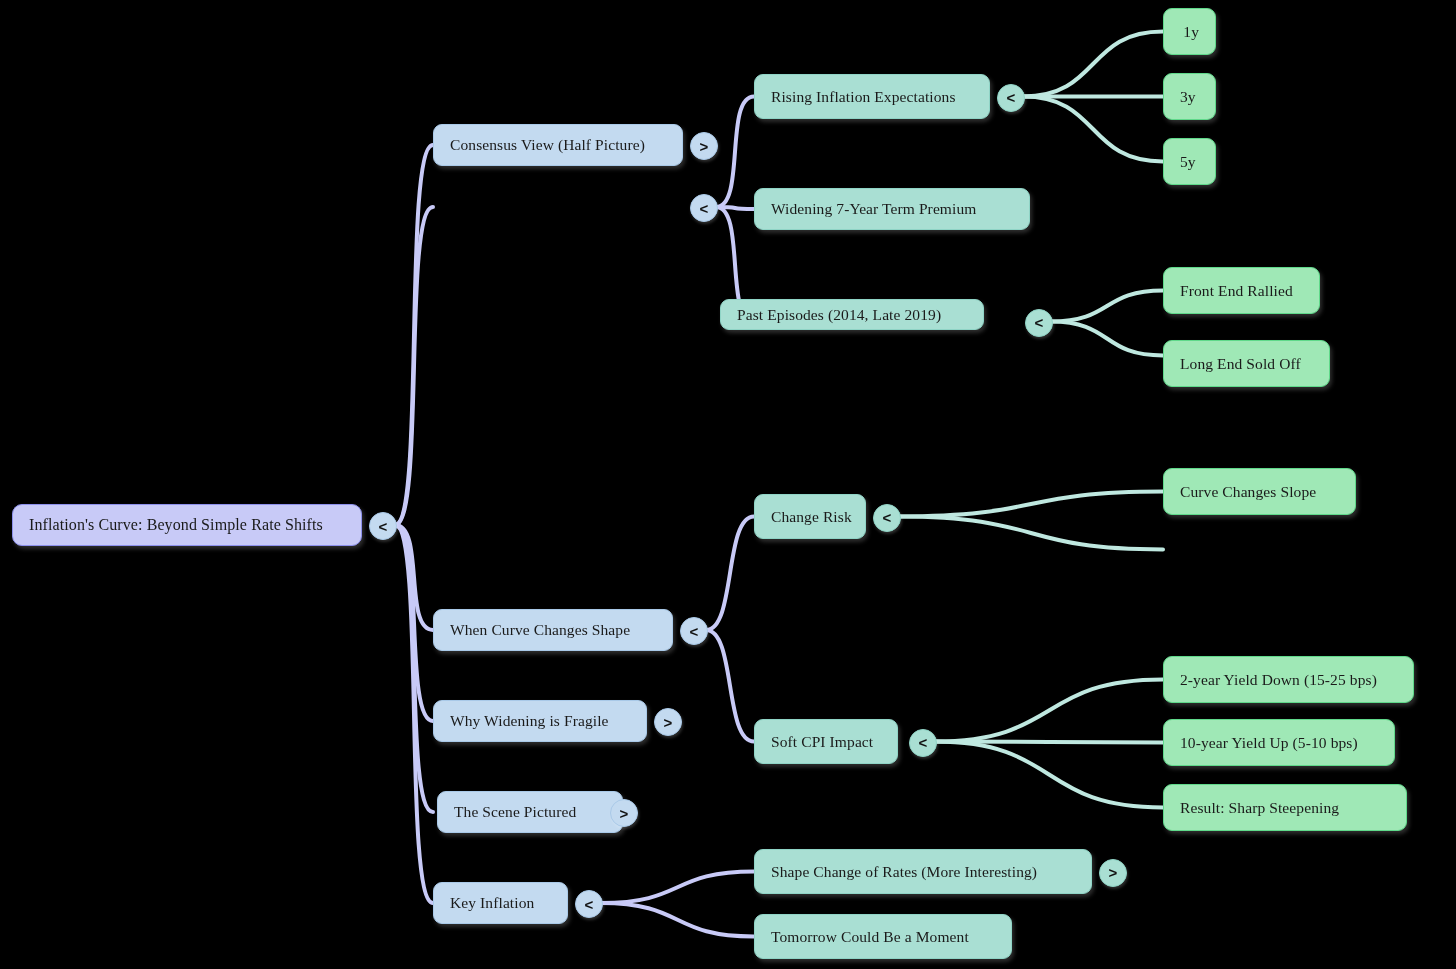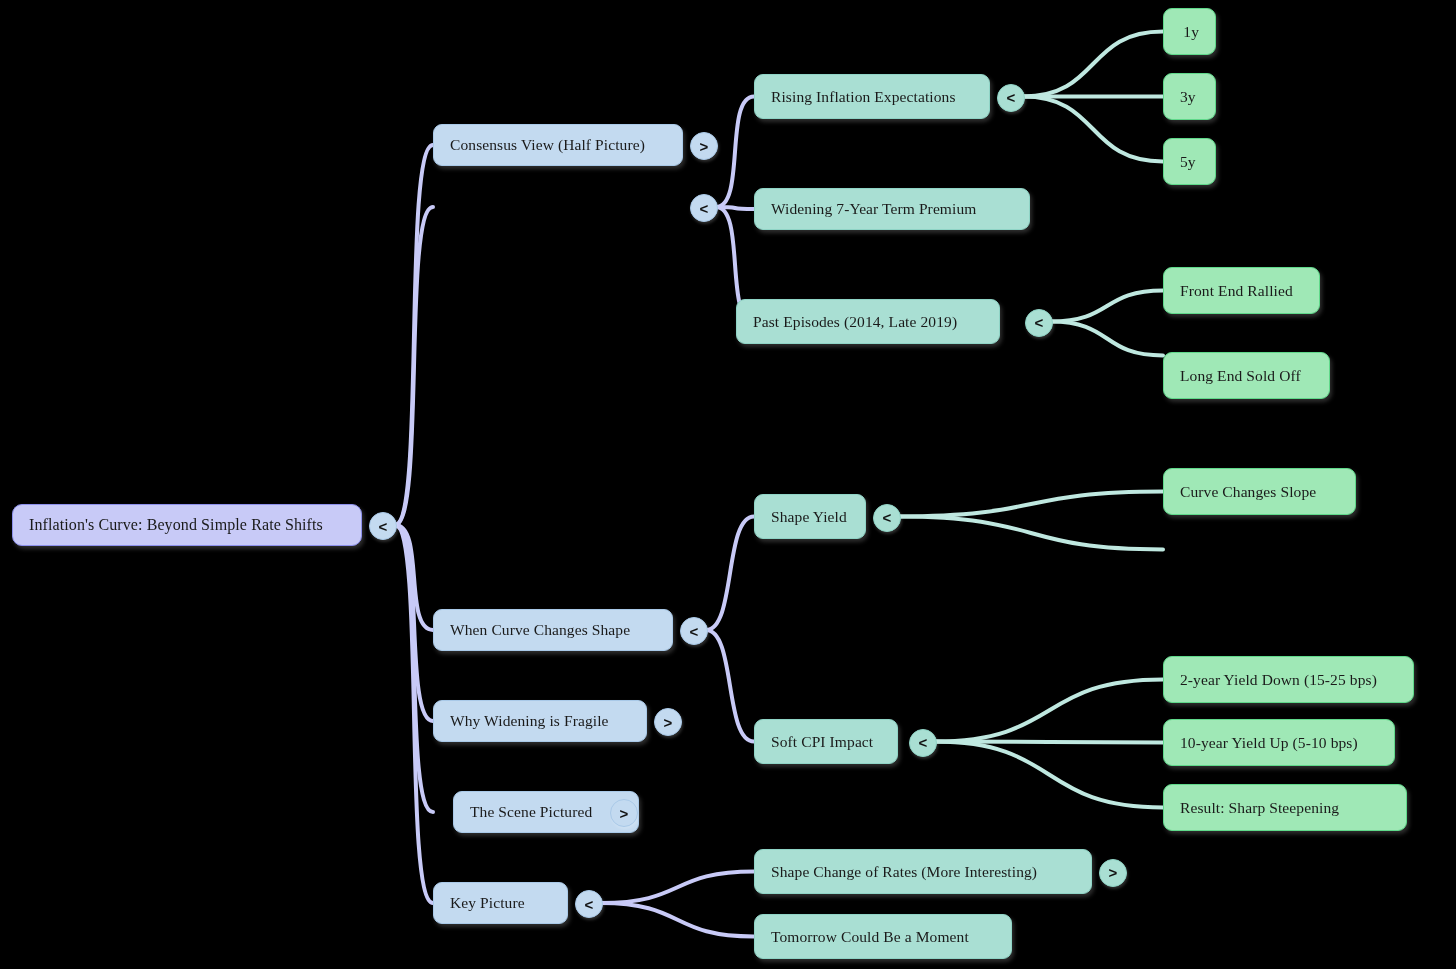--- a/index.html
+++ b/index.html
@@ -99,41 +99,41 @@
     <div class="toggle tg-1" style="left: 690px; top: 132px;">&gt;</div>
     <div class="toggle tg-1" style="left: 690px; top: 194px;">&lt;</div>
     <div class="node lvl-1" style="left: 433px; top: 609px; width: 240px; height: 42px;">
       <span class="label">When Curve Changes Shape</span>
     </div>
     <div class="toggle tg-1" style="left: 680px; top: 617px;">&lt;</div>
     <div class="node lvl-1" style="left: 433px; top: 700px; width: 214px; height: 42px;">
       <span class="label">Why Widening is Fragile</span>
     </div>
     <div class="toggle tg-1" style="left: 654px; top: 708px;">&gt;</div>
-    <div class="node lvl-1" style="left: 453px; top: 791px; width: 186px; height: 42px;">
+    <div class="node lvl-1" style="left: 437px; top: 791px; width: 186px; height: 42px;">
       <span class="label">The Scene Pictured</span>
     </div>
     <div class="toggle tg-1" style="left: 610px; top: 799px;">&gt;</div>
     <div class="node lvl-1" style="left: 433px; top: 882px; width: 135px; height: 42px;">
-      <span class="label">Key Picture</span>
+      <span class="label">Key Inflation</span>
     </div>
     <div class="toggle tg-1" style="left: 575px; top: 890px;">&lt;</div>
     <div class="node lvl-2" style="left: 754px; top: 74px; width: 236px; height: 45px;">
       <span class="label">Rising Inflation Expectations</span>
     </div>
     <div class="toggle tg-2" style="left: 997px; top: 83.5px;">&lt;</div>
     <div class="node lvl-2" style="left: 754px; top: 188px; width: 276px; height: 42px;">
       <span class="label">Widening 7-Year Term Premium</span>
     </div>
-    <div class="node lvl-2" style="left: 736px; top: 299px; width: 264px; height: 45px;">
+    <div class="node lvl-2" style="left: 720px; top: 299px; width: 264px; height: 31px;">
       <span class="label">Past Episodes (2014, Late 2019)</span>
     </div>
     <div class="toggle tg-2" style="left: 1025px; top: 308.5px;">&lt;</div>
     <div class="node lvl-2" style="left: 754px; top: 494px; width: 112px; height: 45px;">
-      <span class="label">Shape Yield</span>
+      <span class="label">Change Risk</span>
     </div>
     <div class="toggle tg-2" style="left: 873px; top: 503.5px;">&lt;</div>
     <div class="node lvl-2" style="left: 754px; top: 719px; width: 144px; height: 45px;">
       <span class="label">Soft CPI Impact</span>
     </div>
     <div class="toggle tg-2" style="left: 909px; top: 728.5px;">&lt;</div>
     <div class="node lvl-2" style="left: 754px; top: 849px; width: 338px; height: 45px;">
       <span class="label">Shape Change of Rates (More Interesting)</span>
     </div>
     <div class="toggle tg-2" style="left: 1099px; top: 858.5px;">&gt;</div>
@@ -145,21 +145,21 @@
     </div>
     <div class="node lvl-3" style="left: 1163px; top: 73px; width: 53px; height: 47px;">
       <span class="label">3y</span>
     </div>
     <div class="node lvl-3" style="left: 1163px; top: 138px; width: 53px; height: 47px;">
       <span class="label">5y</span>
     </div>
     <div class="node lvl-3" style="left: 1163px; top: 267px; width: 157px; height: 47px;">
       <span class="label">Front End Rallied</span>
     </div>
-    <div class="node lvl-3" style="left: 1163px; top: 352px; width: 167px; height: 47px;">
+    <div class="node lvl-3" style="left: 1163px; top: 340px; width: 167px; height: 47px;">
       <span class="label">Long End Sold Off</span>
     </div>
     <div class="node lvl-3" style="left: 1163px; top: 468px; width: 193px; height: 47px;">
       <span class="label">Curve Changes Slope</span>
     </div>
     <div class="node lvl-3" style="left: 1163px; top: 656px; width: 251px; height: 47px;">
       <span class="label">2-year Yield Down (15-25 bps)</span>
     </div>
     <div class="node lvl-3" style="left: 1163px; top: 719px; width: 232px; height: 47px;">
       <span class="label">10-year Yield Up (5-10 bps)</span>

